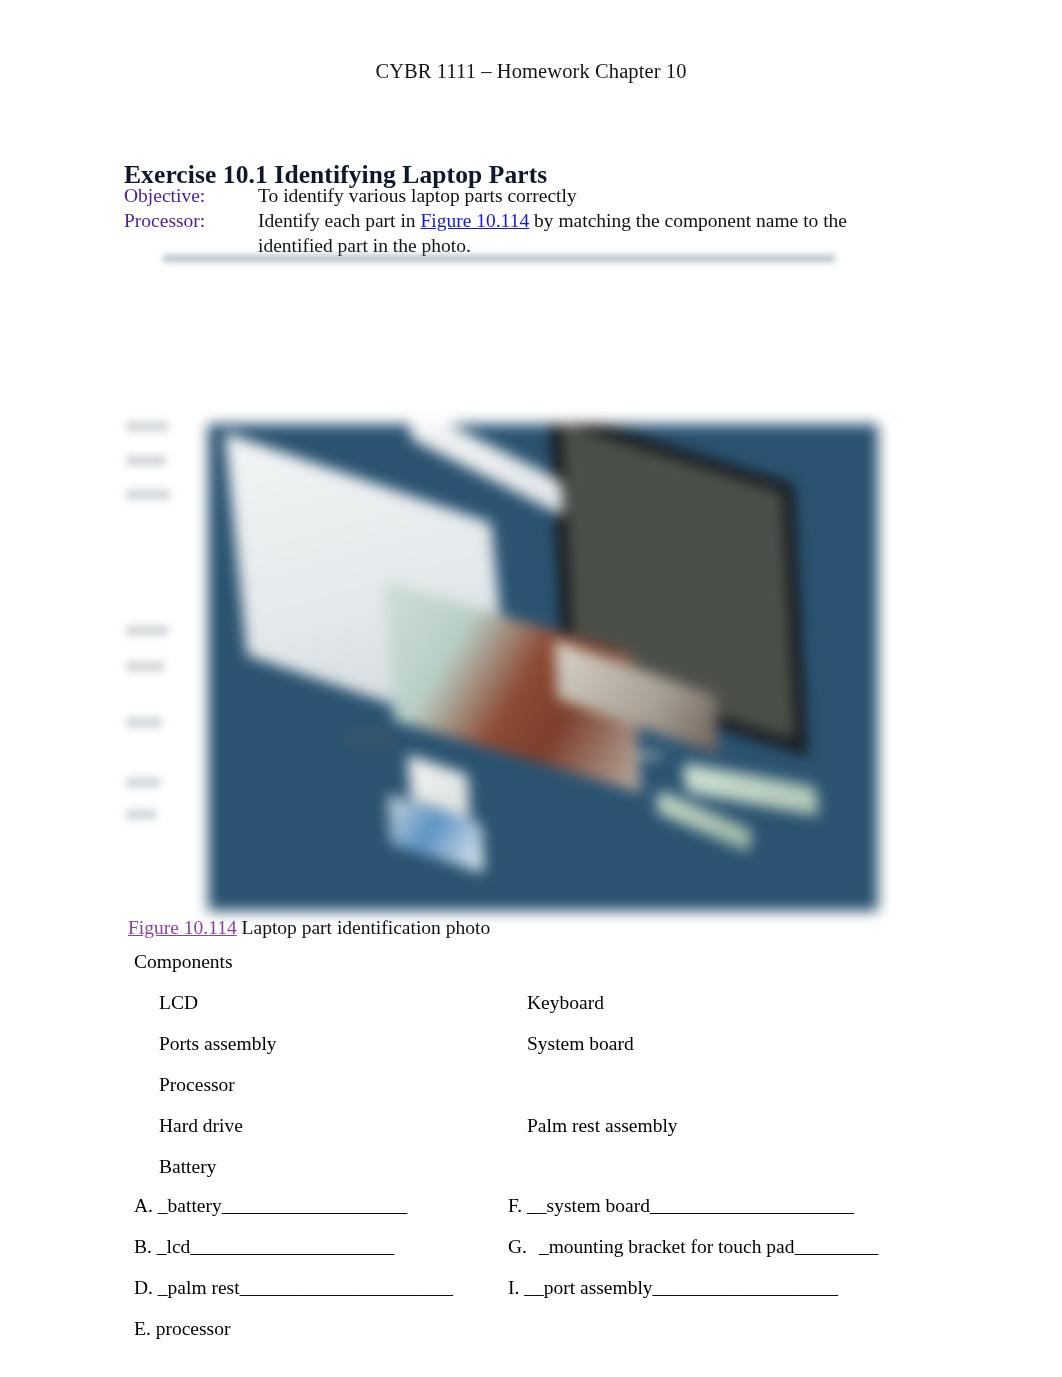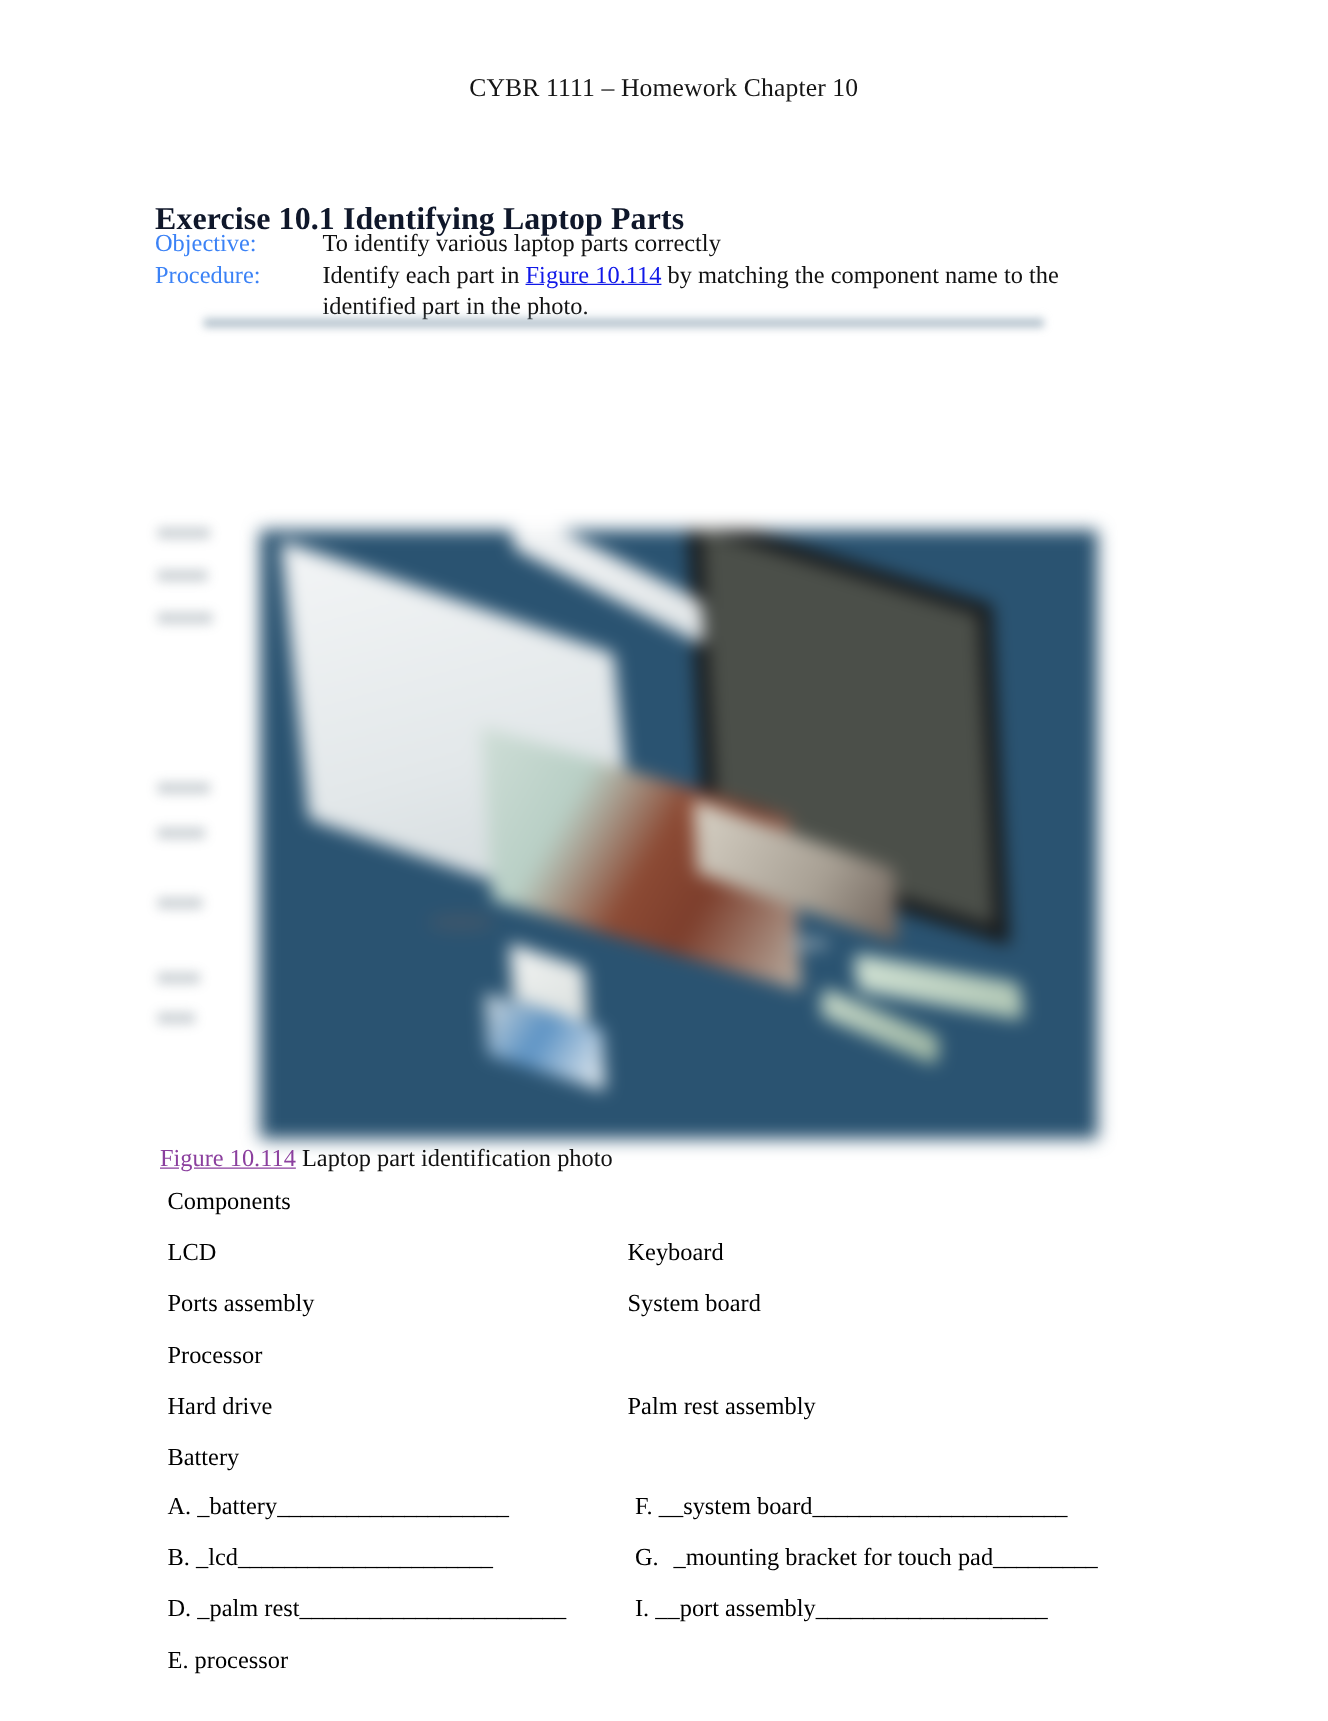--- a/index.html
+++ b/index.html
@@ -55,21 +55,21 @@
     left: 124px;
     top: 183px;
     width: 790px;
   }
   .meta-row {
     display: flex;
     align-items: flex-start;
     line-height: 25px;
   }
   .meta-label {
-    color: #3b82f6;
+    color: #4c1d95;
     font-size: 19.5px;
     width: 134px;
     flex: 0 0 134px;
     white-space: nowrap;
   }
   .meta-value {
     font-size: 19.5px;
     color: #111111;
     flex: 1 1 auto;
   }
@@ -270,20 +270,21 @@
   .components-grid {
     position: absolute;
     left: 134px;
     top: 992px;
     width: 760px;
   }
   .comp-row {
     display: flex;
     height: 41px;
     align-items: flex-start;
+    margin-left: 25px;
   }
   .comp-col-a {
     width: 368px;
     flex: 0 0 368px;
     font-size: 19.5px;
   }
   .comp-col-b {
     flex: 1 1 auto;
     font-size: 19.5px;
   }
@@ -325,21 +326,21 @@
   <h1 class="exercise-heading">Exercise 10.1 Identifying Laptop Parts</h1>
 
   <div class="meta-block">
 
     <div class="meta-row">
       <div class="meta-label">Objective:</div>
       <div class="meta-value">To identify various laptop parts correctly</div>
     </div>
 
     <div class="meta-row">
-      <div class="meta-label">Procedure:</div>
+      <div class="meta-label">Processor:</div>
       <div class="meta-value"><span>Identify each part in </span><a class="link-blue" href="#">Figure 10.114</a><span> by matching the component name to the identified part in the photo.</span></div>
     </div>
 
   </div>
 
   <div class="blur-bar"></div>
 
   <div class="ghost-marks">
     <span style="top:4px;   width:42px;"></span>
     <span style="top:38px;  width:40px;"></span>

